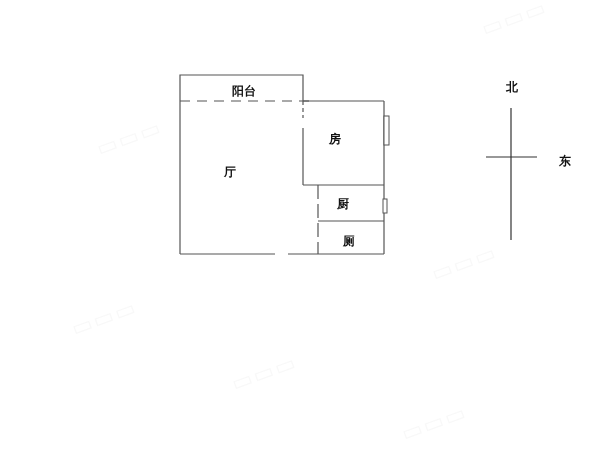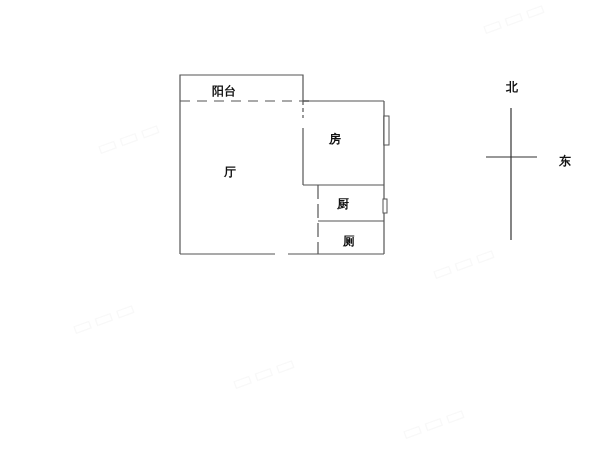--- a/index.html
+++ b/index.html
@@ -47,20 +47,20 @@
   </g>
 </svg>
 
 <div class="wm" style="left:95px;top:125px;">▭▭▭</div>
 <div class="wm" style="left:70px;top:305px;">▭▭▭</div>
 <div class="wm" style="left:230px;top:360px;">▭▭▭</div>
 <div class="wm" style="left:430px;top:250px;">▭▭▭</div>
 <div class="wm" style="left:400px;top:410px;">▭▭▭</div>
 <div class="wm" style="left:480px;top:5px;">▭▭▭</div>
 
-<div class="label" style="left:212px;top:84px;">阳台</div>
+<div class="label" style="left:232px;top:84px;">阳台</div>
 <div class="label" style="left:224px;top:165px;">厅</div>
 <div class="label" style="left:329px;top:132px;">房</div>
 <div class="label" style="left:337px;top:197px;">厨</div>
 <div class="label" style="left:343px;top:234px;">厕</div>
 
 <div class="label" style="left:506px;top:80px;">北</div>
 <div class="label" style="left:559px;top:154px;">东</div>
 
 </body></html>

